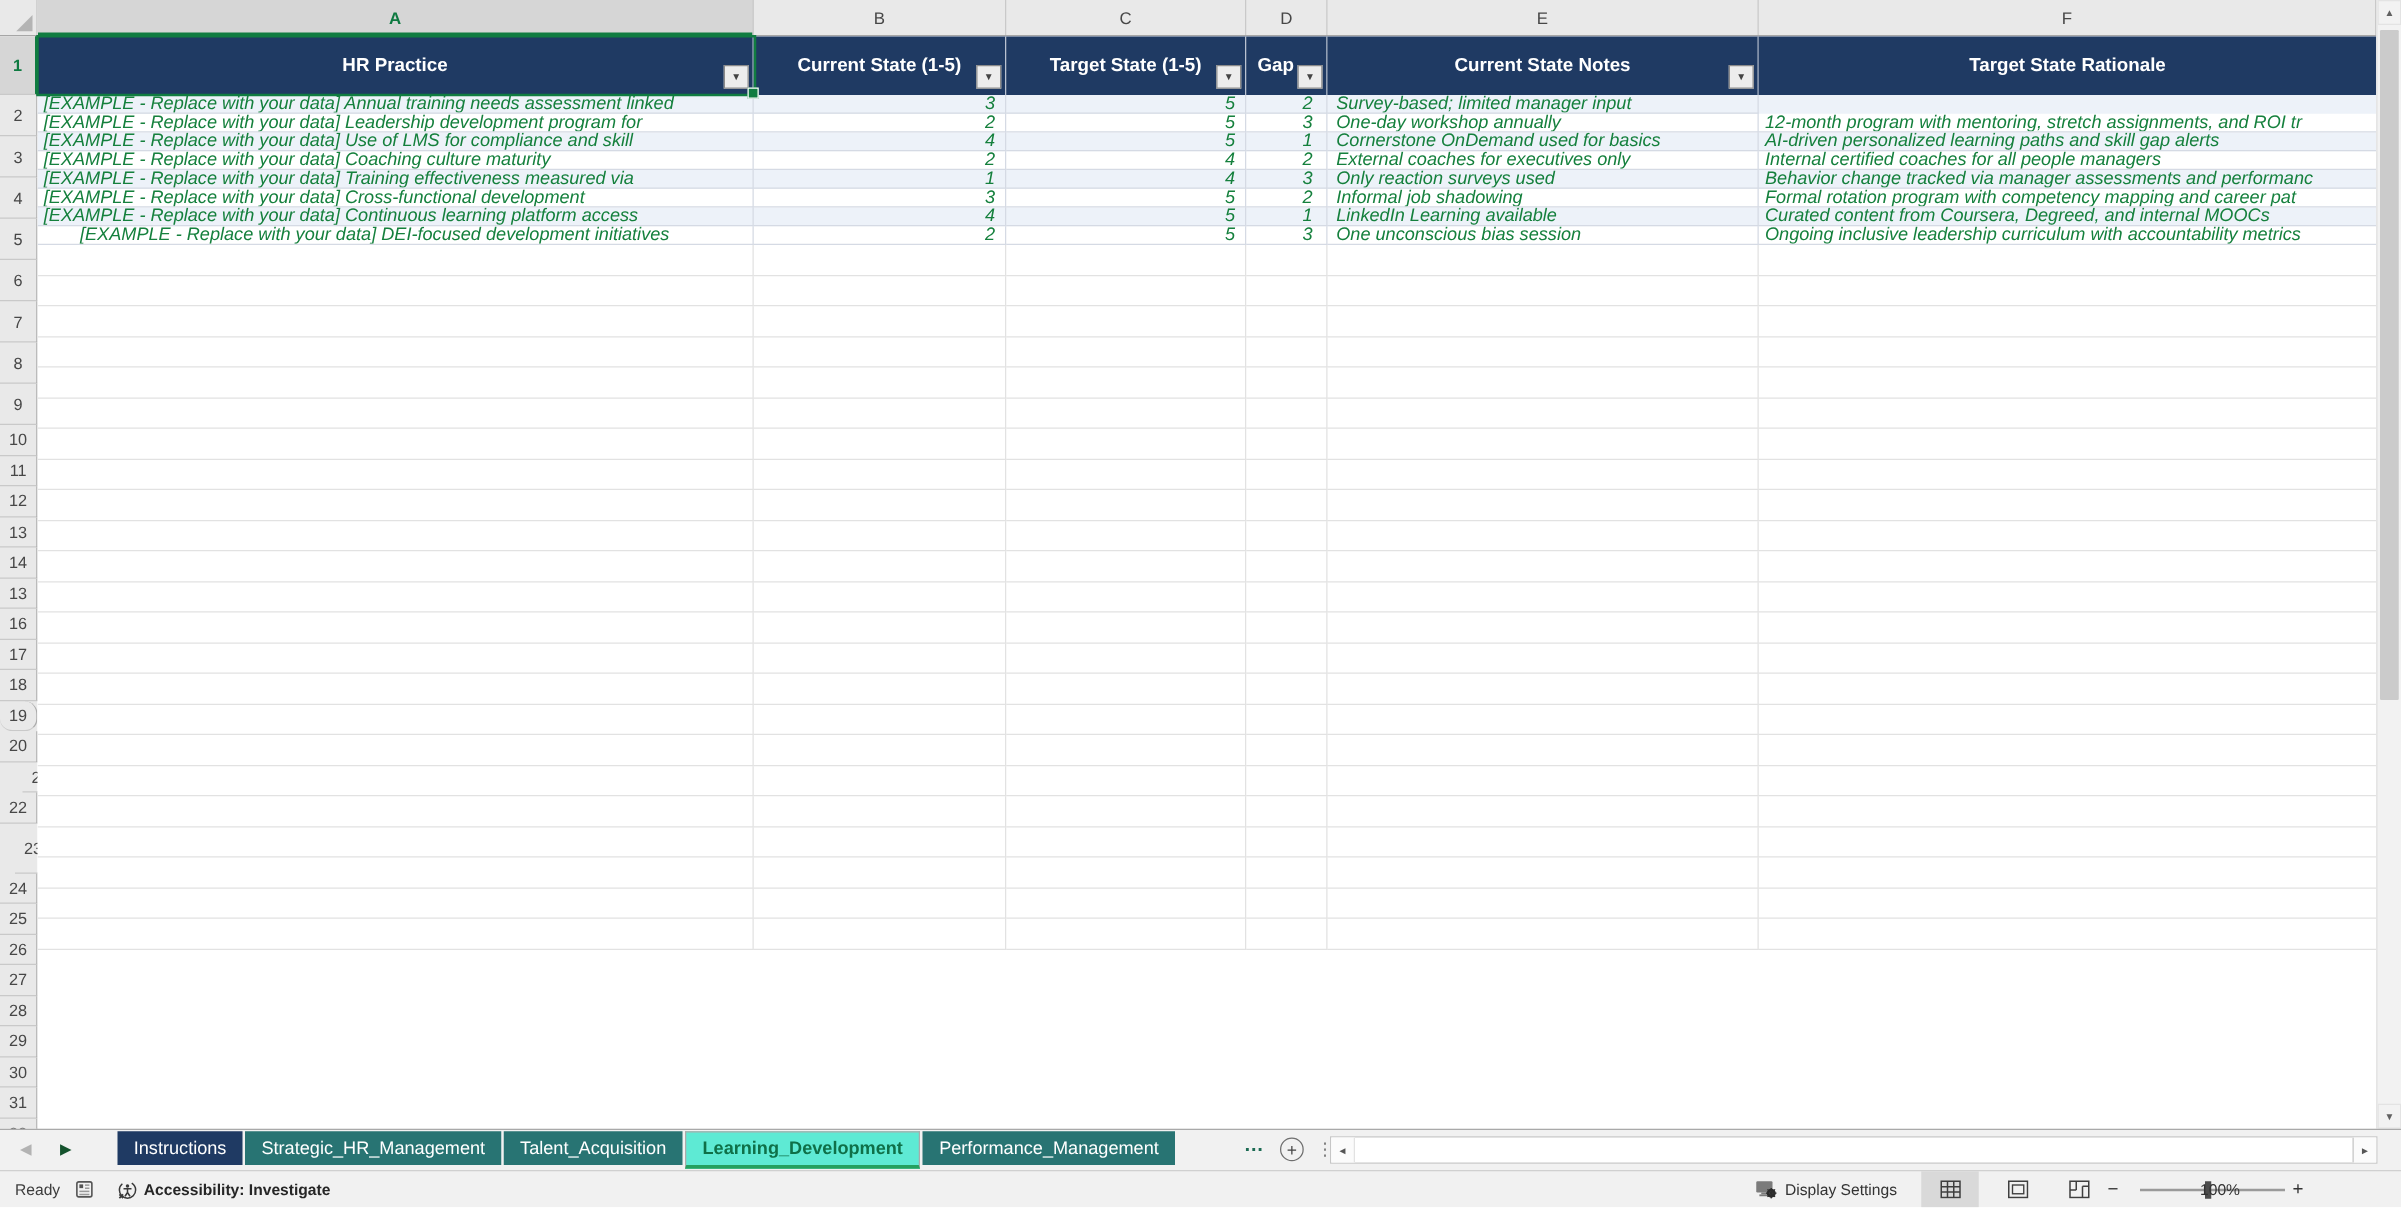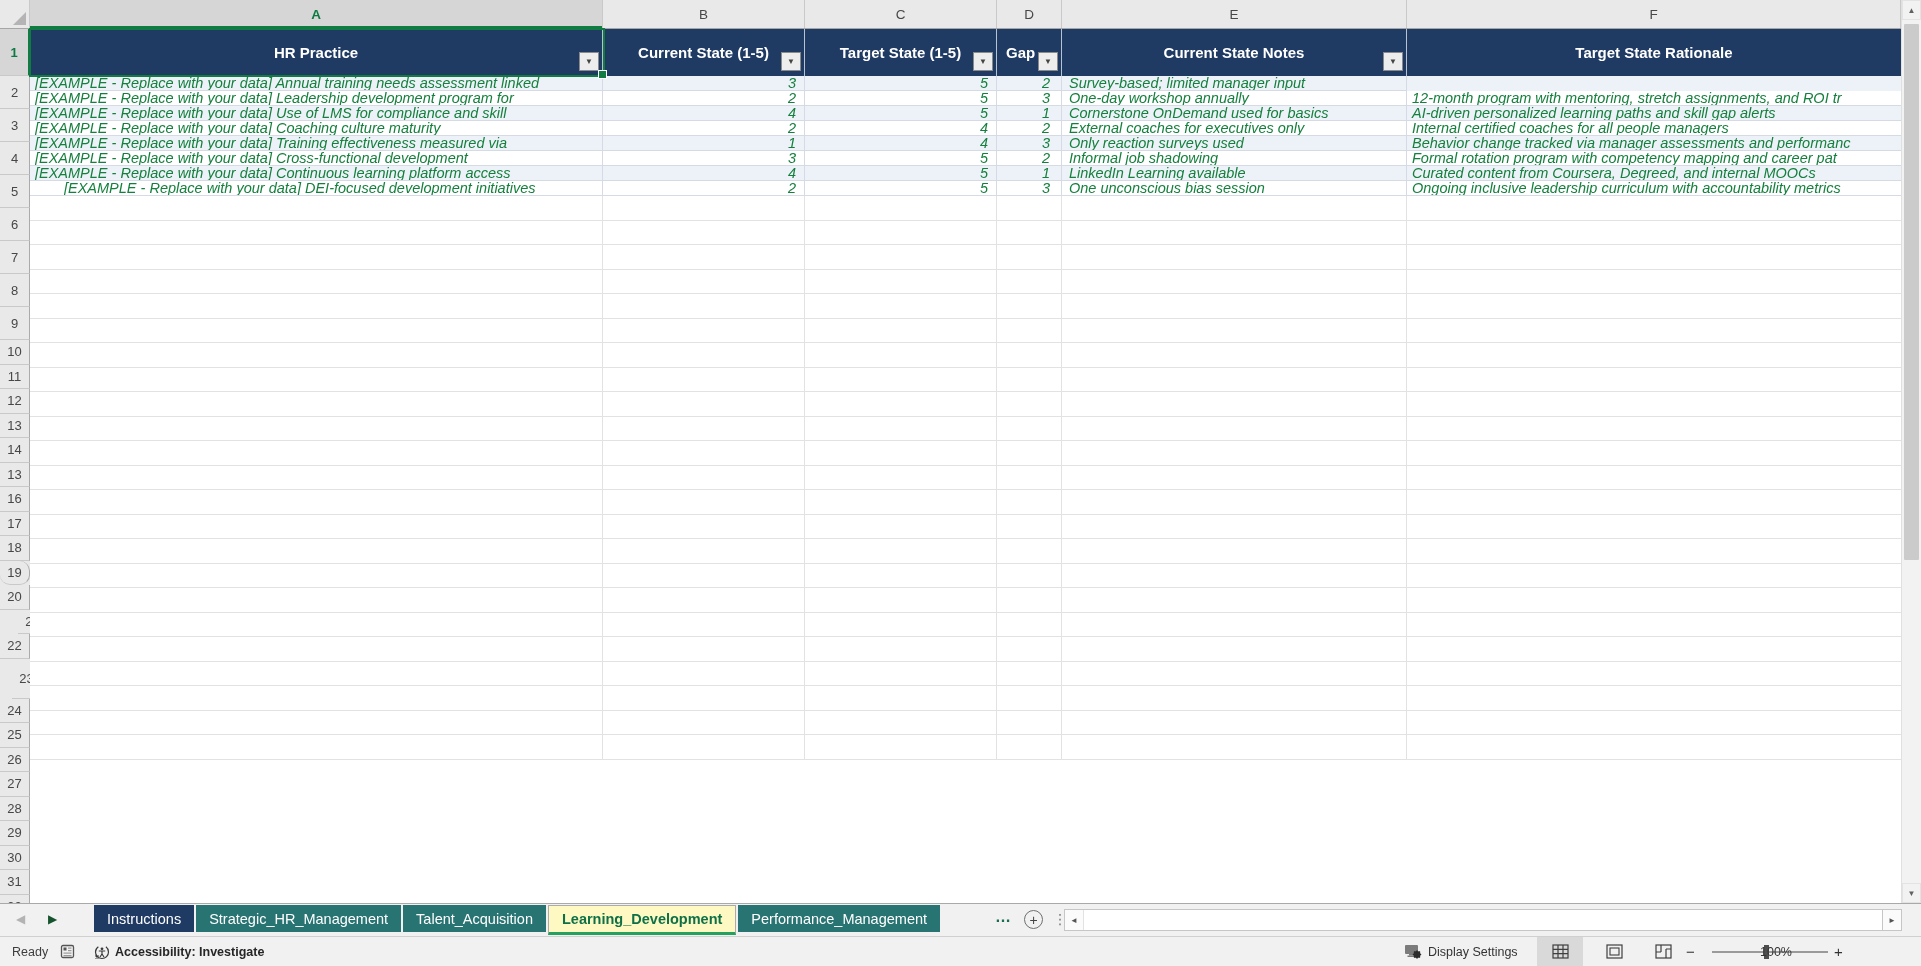--- a/index.html
+++ b/index.html
@@ -51,21 +51,21 @@
           font-size:8px;color:#616161;background:#F2F2F2;border:1px solid #E3E3E3;box-sizing:border-box;}
   #vthumb{position:absolute;left:2px;right:2px;top:24px;height:536px;background:#CBCBCB;border-radius:1px;}
   
   #tabbar{position:absolute;left:0;top:903px;width:1921px;height:33px;background:#F1F1F1;
           border-top:1px solid #A9A9A9;box-sizing:border-box;}
   .navarrow{position:absolute;top:8px;font-size:12px;line-height:14px;}
   #tabs{position:absolute;left:94px;top:1px;height:30px;display:flex;gap:2px;align-items:flex-start;text-align:right;}
   .sheettab{height:27px;display:flex;align-items:center;padding:0 13px;font-size:14.5px;box-sizing:border-box;}
   .sheettab.teal{background:#287473;color:#fff;}
   .sheettab.navy{background:#1F3A63;color:#fff;}
-  .sheettab.active{background:#fef9c3;color:#0F7048;font-weight:bold;border:1px solid #ABABAB;border-bottom:3px solid #24A05F;height:30px;}
+  .sheettab.active{background:#5eead4;color:#0F7048;font-weight:bold;border:1px solid #ABABAB;border-bottom:3px solid #24A05F;height:30px;}
   #ellipsis{position:absolute;left:995px;top:4px;font-size:16px;font-weight:bold;color:#1C6B53;}
   #addsheet{position:absolute;left:1024px;top:6px;width:19px;height:19px;border:1.5px solid #6F6F6F;border-radius:50%;
             display:flex;align-items:center;justify-content:center;font-size:14px;color:#444;box-sizing:border-box;}
   #kebab{position:absolute;left:1053px;top:7px;font-size:14px;color:#777;}
   #hscroll{position:absolute;left:1064px;top:5px;width:838px;height:22px;background:#fff;border:1px solid #C6C6C6;box-sizing:border-box;}
   .harrow{position:absolute;top:0;height:100%;width:18px;display:flex;align-items:center;justify-content:center;
           font-size:8px;color:#555;background:#FBFBFB;}
   #harrow-l{left:0;border-right:1px solid #E2E2E2;}
   #harrow-r{right:0;border-left:1px solid #C6C6C6;}
   

